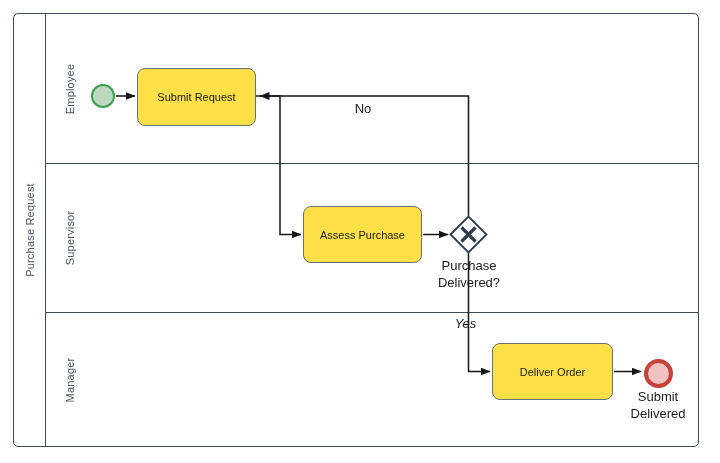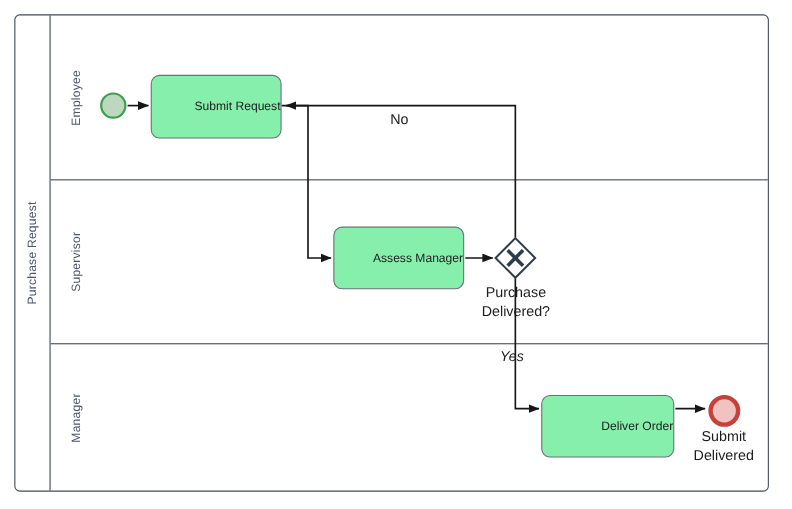--- a/index.html
+++ b/index.html
@@ -39,34 +39,34 @@
     font-size: 11px;
     color: var(--lane-text, #49536b);
     letter-spacing: 0.2px;
   }
   .pool-label-col .vlabel { left: 52%; }
   .lane .vlabel { left: 24px; }
 
   .task {
     position: absolute;
     box-sizing: border-box;
-    background: #86efac;
+    background: #fde047;
     border: 1.3px solid var(--task-stroke, #69707a);
     border-radius: 8px;
     display: flex;
     align-items: center;
-    justify-content: flex-end;
+    justify-content: center;
     font-size: 11px;
     color: var(--node-text, #1c1c1c);
     text-align: center;
     z-index: 3;
   }
   .task-submit  { left: 137px; top: 68px;  width: 119px; height: 58px; }
   .task-assess  { left: 303px; top: 206px; width: 119px; height: 57px; }
-  .task-deliver { left: 492px; top: 343px; width: 121px; height: 57px; margin-top: 16px; }
+  .task-deliver { left: 492px; top: 343px; width: 121px; height: 57px; }
 
   .event {
     position: absolute;
     box-sizing: border-box;
     border-radius: 50%;
     z-index: 3;
   }
   .event-start {
     left: 91px; top: 84px;
     width: 24px; height: 24px;
@@ -159,21 +159,21 @@
         <line class="gateway-x" x1="461.5" y1="227.5" x2="475.5" y2="241.5"></line>
         <line class="gateway-x" x1="475.5" y1="227.5" x2="461.5" y2="241.5"></line>
       </g>
     </g>
   </svg>
 
   <div class="task task-submit">
     <span>Submit Request</span>
   </div>
   <div class="task task-assess">
-    <span>Assess Manager</span>
+    <span>Assess Purchase</span>
   </div>
   <div class="task task-deliver">
     <span>Deliver Order</span>
   </div>
 
   <div class="event event-start"></div>
   <div class="event event-end"></div>
 
   <div class="edge-label label-no">No</div>
   <div class="edge-label label-yes">Yes</div>

